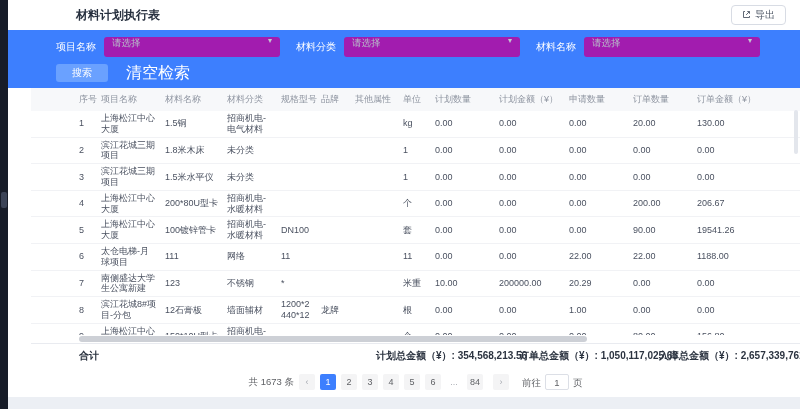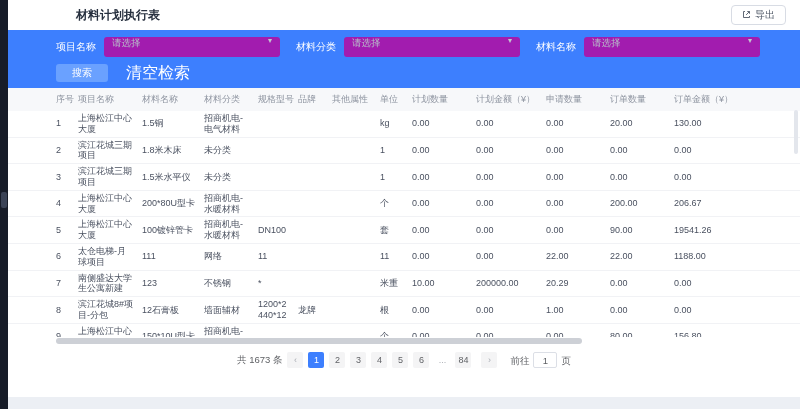--- a/index.html
+++ b/index.html
@@ -20,21 +20,21 @@
   .filter-row { display:flex; align-items:center; gap:16px; height:22px; }
   .filter-field { display:flex; align-items:center; gap:8px; }
   .filter-label { color:#fff; font-size:10px; white-space:nowrap; }
   .select-box { width:176px; height:20px; background:#a21caf; border-radius:3px; display:flex; align-items:flex-start; padding:0 8px; cursor:pointer; }
   .select-placeholder { color:#b8bfca; font-size:9.5px; flex:1; }
   .chevron { color:#c1c6cf; font-size:8px; line-height:1; }
   .filter-actions { margin-top:6px; display:flex; align-items:center; gap:18px; height:18px; }
   .search-btn { background:#6aa1ff; color:#fff; border:none; border-radius:3px; height:18px; padding:0 16px; font-size:10px; cursor:pointer; }
   .clear-link { color:#fff; font-size:16px; cursor:pointer; text-decoration:none; }
 
-  .main-card { background:#fff; flex:1; display:flex; flex-direction:column; min-height:0; margin-bottom:12px; }
+  .main-card { background:#fff; flex:1; display:flex; flex-direction:column; min-height:0; margin-bottom:12px;padding-left:23px; }
   .table-wrap { height:249px; overflow:hidden; position:relative; }
   table { width:100%; border-collapse:collapse; table-layout:fixed; font-size:9px; }
   thead th { background:#f7f8fa; color:#8e94a0; font-weight:normal; text-align:left; padding:5px 4px; white-space:nowrap; overflow:hidden; }
   thead th:first-child, tbody td:first-child { padding-left:48px; }
   tbody td { padding:2px 4px; border-bottom:1px solid #f1f2f5; color:#4a5160; line-height:1.2; word-break:break-all; height:25px; vertical-align:middle; }
   .vscroll { position:absolute; right:2px; top:22px; width:4px; height:44px; background:#e3e6ec; border-radius:2px; }
 
   .hscroll { height:8px; padding:1px 52px 1px 48px; flex:none; }
   .hscroll-thumb { width:76%; height:6px; background:#cdd0d6; border-radius:3px; cursor:pointer; }
 
@@ -278,20 +278,28 @@
               </tr>
             </tbody>
         </table>
         <div class="vscroll"></div>
       </div>
 
       <div class="hscroll">
         <div class="hscroll-thumb"></div>
       </div>
 
+      <div class="summary-row">
+        <span class="summary-label">合计</span>
+        <span id="summary-totals">
+            <span class="total total-0"><span class="t-label">计划总金额（¥）: </span><span class="t-value">354,568,213.56</span></span>
+            <span class="total total-1"><span class="t-label">订单总金额（¥）: </span><span class="t-value">1,050,117,025.63</span></span>
+            <span class="total total-2"><span class="t-label">入库总金额（¥）: </span><span class="t-value">2,657,339,761.46</span></span>
+          </span>
+      </div>
 
       <div class="pagination">
         <span class="pager-total">共 1673 条</span>
         <button class="page-btn arrow">‹</button>
         <span id="pager-pages"><button class="page-btn active" style="margin-right: 5px;">1</button><button class="page-btn" style="margin-right: 5px;">2</button><button class="page-btn" style="margin-right: 5px;">3</button><button class="page-btn" style="margin-right: 5px;">4</button><button class="page-btn" style="margin-right: 5px;">5</button><button class="page-btn" style="margin-right: 5px;">6</button><button class="page-btn dots" style="margin-right: 5px;">...</button><button class="page-btn" style="margin-right: 5px;">84</button></span>
         <button class="page-btn arrow">›</button>
         <span class="goto">
           <span>前往</span>
           <input class="goto-input" value="1" style="">
           <span>页</span>

